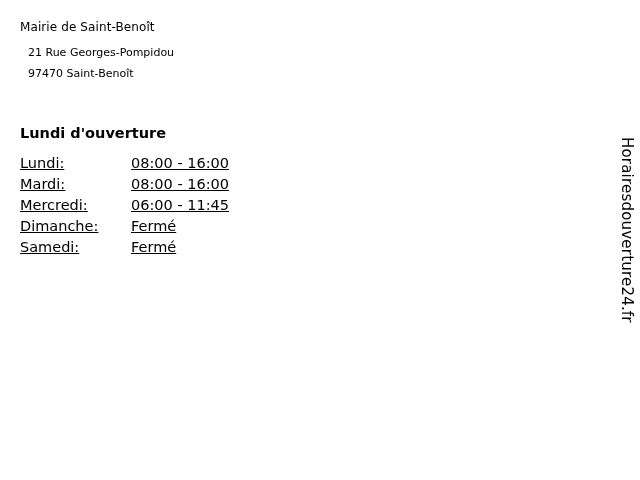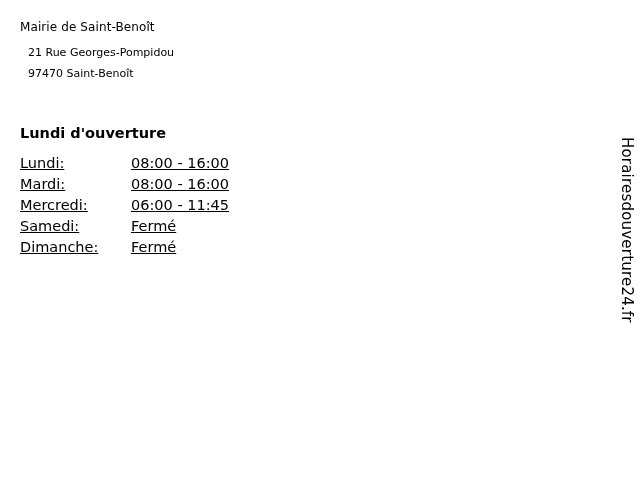--- a/index.html
+++ b/index.html
@@ -113,25 +113,25 @@
       </tr>
       <tr>
         <td class="day">Mardi:</td>
         <td class="val">08:00 - 16:00</td>
       </tr>
       <tr>
         <td class="day">Mercredi:</td>
         <td class="val">06:00 - 11:45</td>
       </tr>
       <tr>
-        <td class="day">Samedi:</td>
+        <td class="day">Dimanche:</td>
         <td class="val">Fermé</td>
       </tr>
       <tr>
-        <td class="day">Dimanche:</td>
+        <td class="day">Samedi:</td>
         <td class="val">Fermé</td>
       </tr>
     </tbody>
   </table>
 
   <div class="watermark">Horairesdouverture24.fr</div>
 
 </div>
 
 </body></html>

